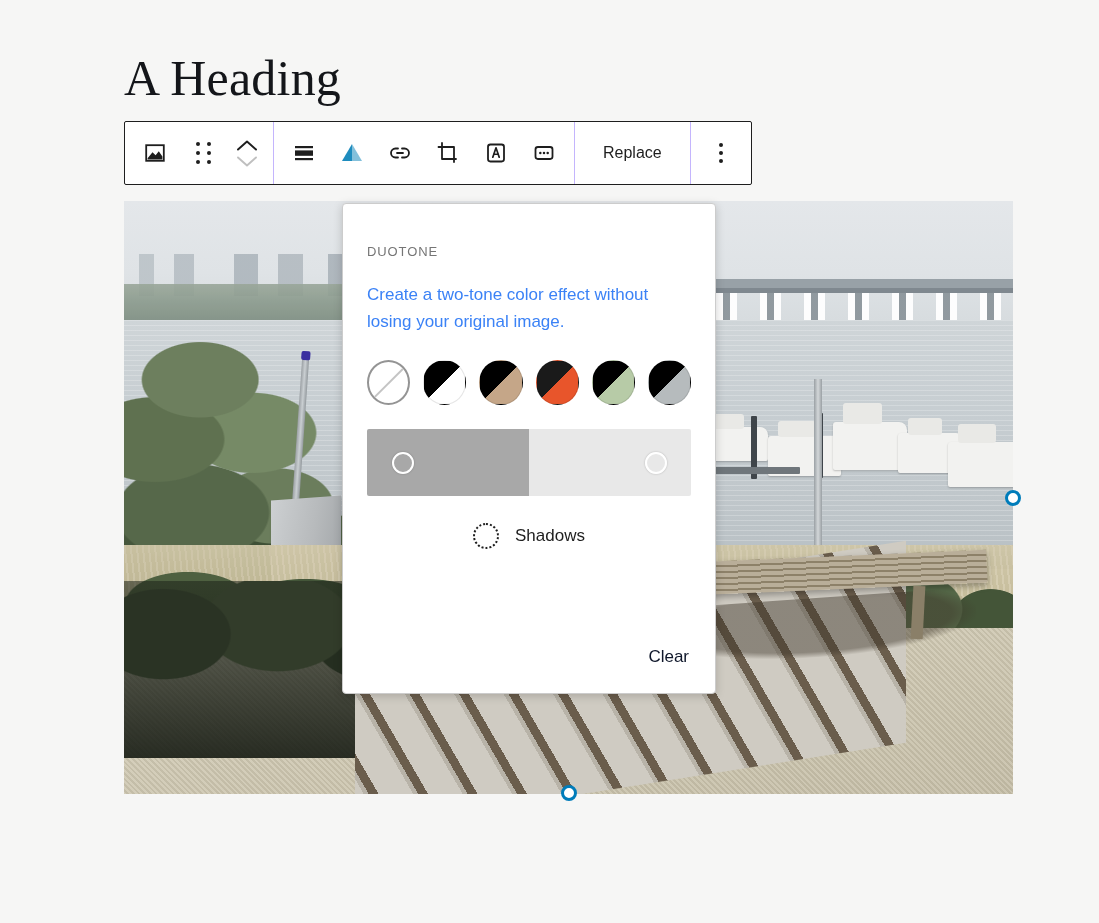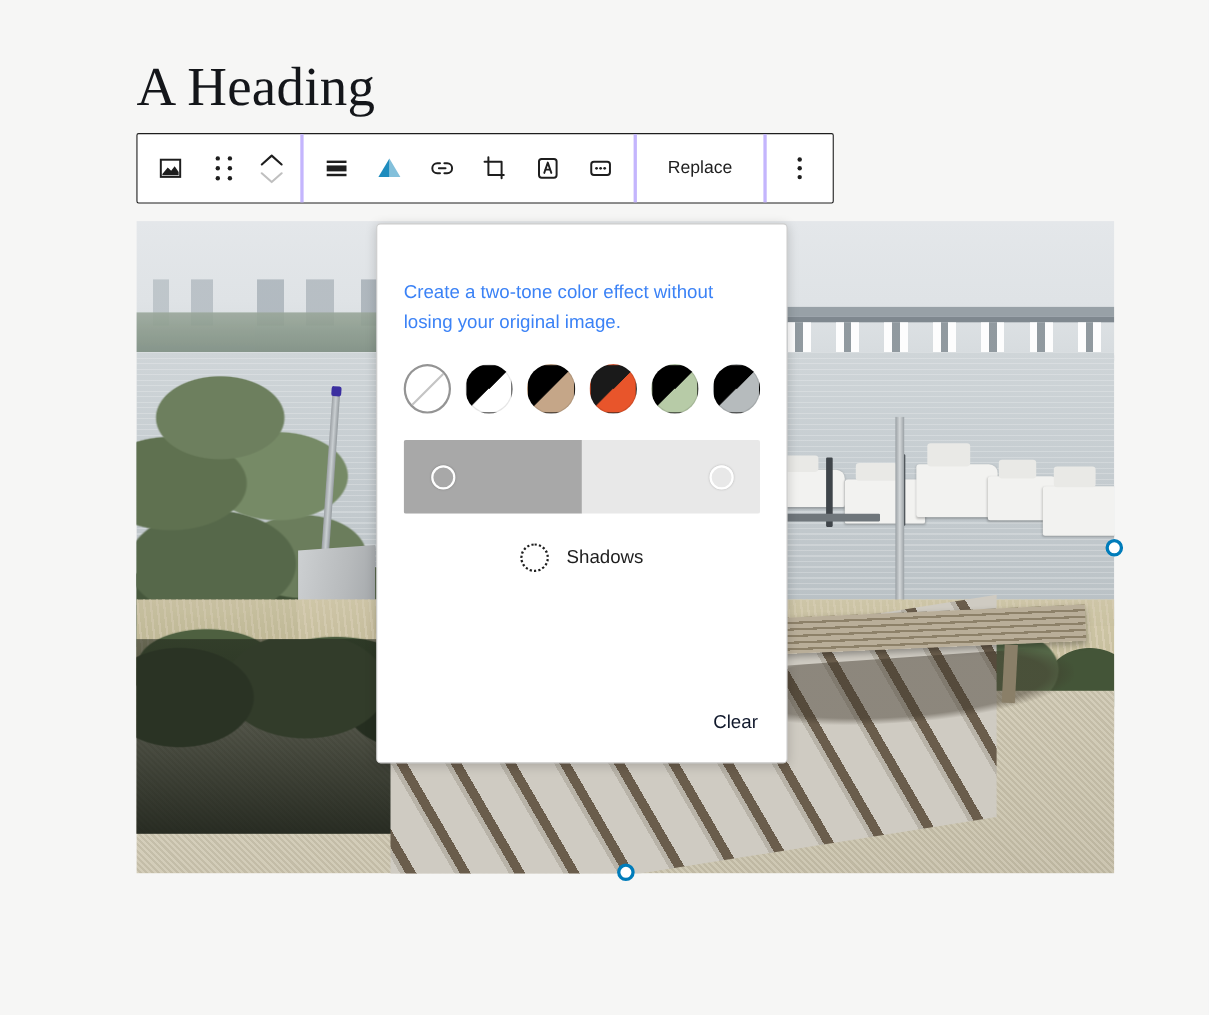--- a/index.html
+++ b/index.html
@@ -34,21 +34,21 @@
     align-items: stretch;
     background: #fff;
     border: 1px solid #1e1e1e;
     border-radius: 2px;
     z-index: 30;
   }
   .tb-group {
     display: flex;
     align-items: center;
     padding: 0 6px;
-    border-right: 3px solid #c4b5fd;
+    border-right: 1px solid #c4b5fd;
   }
   .tb-group:last-child { border-right: none; }
   .tb-btn {
     width: 48px; height: 48px;
     display: flex; align-items: center; justify-content: center;
     background: none; border: none; cursor: pointer;
     color: #1e1e1e;
     padding: 0;
   }
   .tb-btn.active { color: #007cba; }
@@ -535,20 +535,21 @@
         <span class="dots-v">
             <i></i>
             <i></i>
             <i></i>
           </span>
       </button>
     </div>
   </div>
 
   <div class="popover">
+    <div class="pop-label">DUOTONE</div>
     <div class="pop-desc">Create a two-tone color effect without losing your original image.</div>
 
     <div class="swatches">
       <div class="swatch none" title="Unset"></div>
       <div class="swatch duo" style="background:linear-gradient(135deg,#000 0 50%,#ffffff 50% 100%)"></div>
       <div class="swatch duo" style="background:linear-gradient(135deg,#000 0 50%,#c5a688 50% 100%)"></div>
       <div class="swatch duo" style="background:linear-gradient(135deg,#1a1a1a 0 50%,#e8552b 50% 100%)"></div>
       <div class="swatch duo" style="background:linear-gradient(135deg,#000 0 50%,#b7cba7 50% 100%)"></div>
       <div class="swatch duo" style="background:linear-gradient(135deg,#000 0 50%,#b6bbbd 50% 100%)"></div>
     </div>

